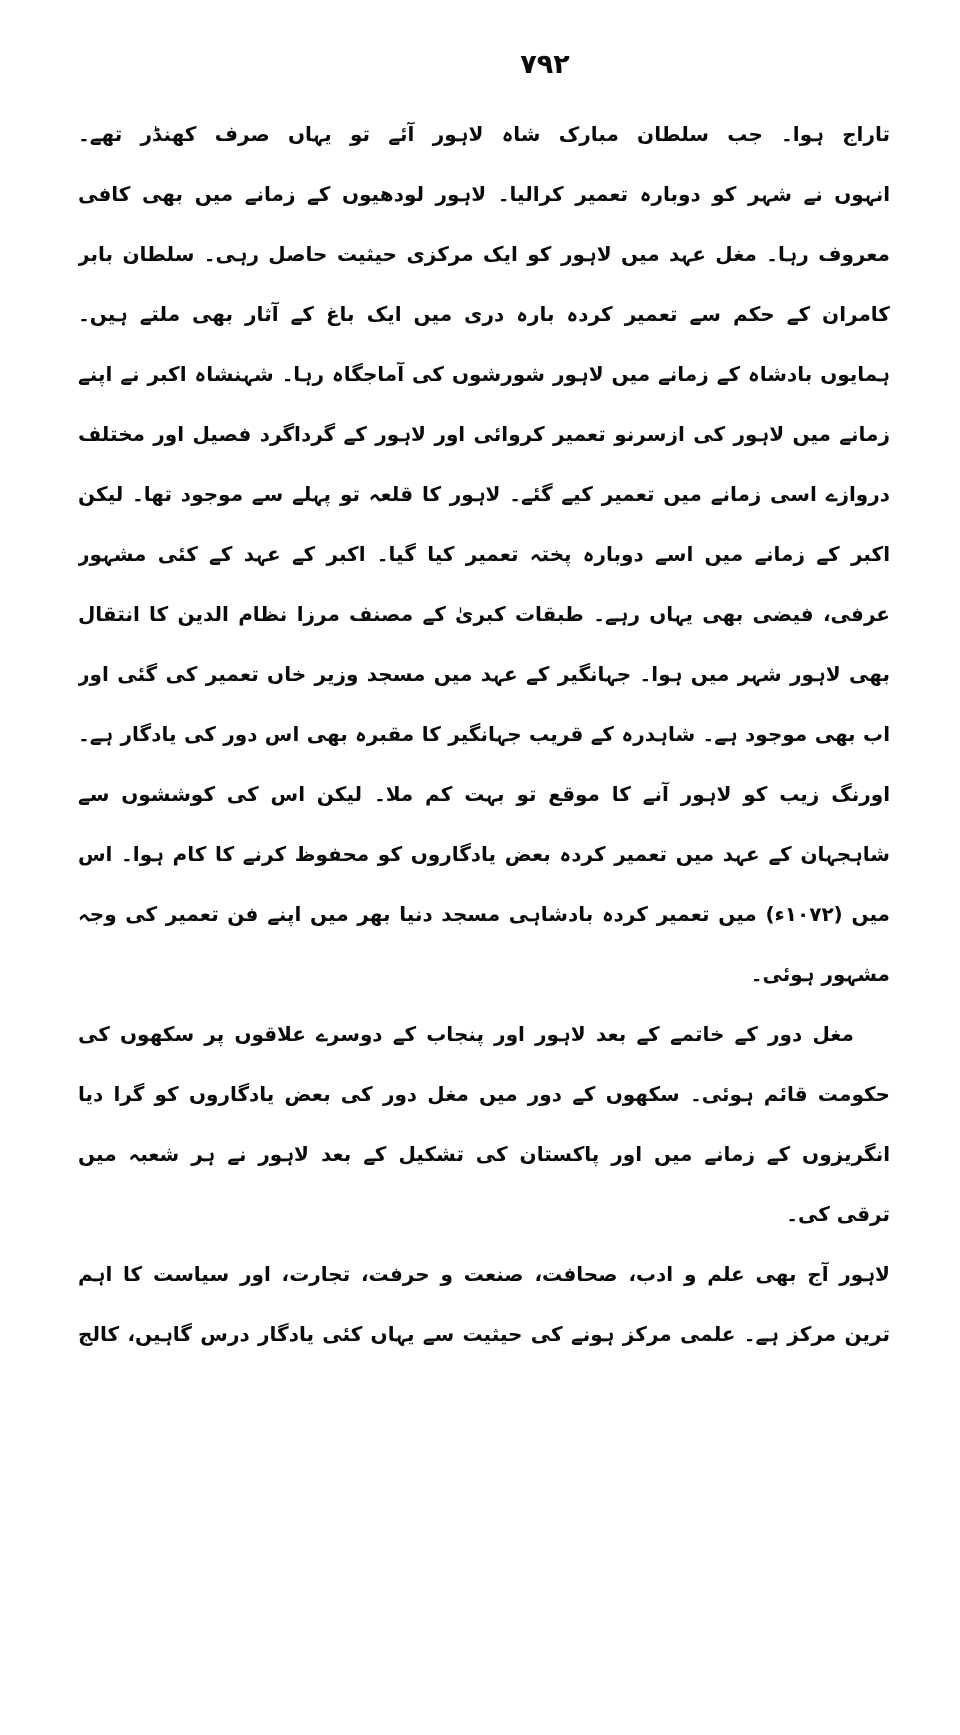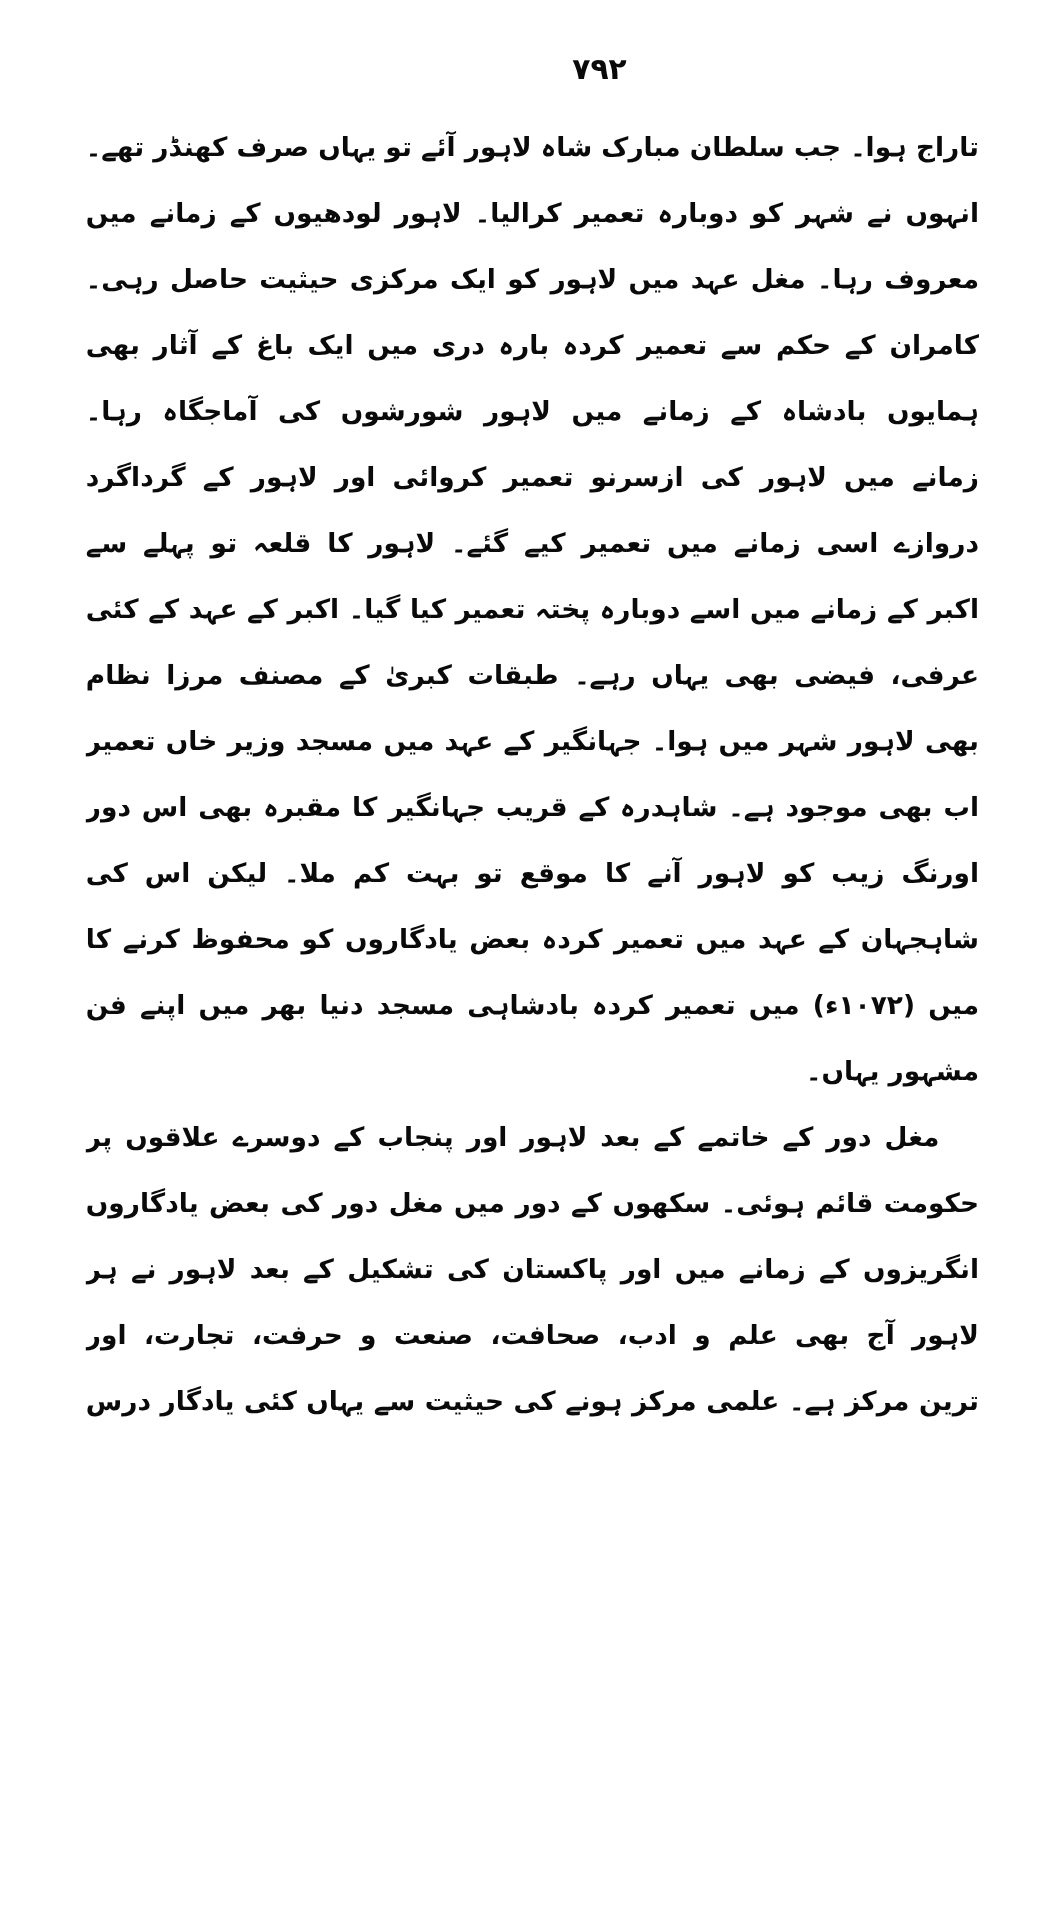--- a/index.html
+++ b/index.html
@@ -27,21 +27,21 @@
     transform: translateX(65px); 
     font-size: 27px;
     font-weight: bold;
     letter-spacing: 3px;
     direction: ltr;
   }
   .text-block {
     direction: rtl;
     box-sizing: border-box;
     padding: 14px 70px 0 78px; 
-    font-size: 24px;
+    font-size: 20px;
     font-weight: bold;
   }
   .para {
     margin: 0;
     padding: 0;
   }
   .line {
     height: 60px;
     line-height: 60px;
     overflow: hidden;
@@ -72,25 +72,26 @@
         <div class="line">ہمایوں بادشاہ کے زمانے میں لاہور شورشوں کی آماجگاہ رہا۔ شہنشاہ اکبر نے اپنے</div>
         <div class="line">زمانے میں لاہور کی ازسرنو تعمیر کروائی اور لاہور کے گرداگرد فصیل اور مختلف</div>
         <div class="line">دروازے اسی زمانے میں تعمیر کیے گئے۔ لاہور کا قلعہ تو پہلے سے موجود تھا۔ لیکن</div>
         <div class="line">اکبر کے زمانے میں اسے دوبارہ پختہ تعمیر کیا گیا۔ اکبر کے عہد کے کئی مشہور شعراء</div>
         <div class="line">عرفی، فیضی بھی یہاں رہے۔ طبقات کبریٰ کے مصنف مرزا نظام الدین کا انتقال</div>
         <div class="line">بھی لاہور شہر میں ہوا۔ جہانگیر کے عہد میں مسجد وزیر خاں تعمیر کی گئی اور یہ یادگار</div>
         <div class="line">اب بھی موجود ہے۔ شاہدرہ کے قریب جہانگیر کا مقبرہ بھی اس دور کی یادگار ہے۔</div>
         <div class="line">اورنگ زیب کو لاہور آنے کا موقع تو بہت کم ملا۔ لیکن اس کی کوششوں سے</div>
         <div class="line">شاہجہان کے عہد میں تعمیر کردہ بعض یادگاروں کو محفوظ کرنے کا کام ہوا۔ اس عہد</div>
         <div class="line">میں (۱۰۷۲ء) میں تعمیر کردہ بادشاہی مسجد دنیا بھر میں اپنے فن تعمیر کی وجہ سے</div>
-        <div class="line para-end">مشہور یہاں۔</div>
+        <div class="line para-end">مشہور ہوئی۔</div>
       </div>
       <div class="para">
         <div class="line">مغل دور کے خاتمے کے بعد لاہور اور پنجاب کے دوسرے علاقوں پر سکھوں کی</div>
         <div class="line">حکومت قائم ہوئی۔ سکھوں کے دور میں مغل دور کی بعض یادگاروں کو گرا دیا گیا۔</div>
         <div class="line">انگریزوں کے زمانے میں اور پاکستان کی تشکیل کے بعد لاہور نے ہر شعبہ میں</div>
+        <div class="line para-end">ترقی کی۔</div>
       </div>
       <div class="para">
         <div class="line">لاہور آج بھی علم و ادب، صحافت، صنعت و حرفت، تجارت، اور سیاست کا اہم</div>
         <div class="line">ترین مرکز ہے۔ علمی مرکز ہونے کی حیثیت سے یہاں کئی یادگار درس گاہیں، کالج</div>
       </div>
     </main>
 </div>
 
 </body></html>

